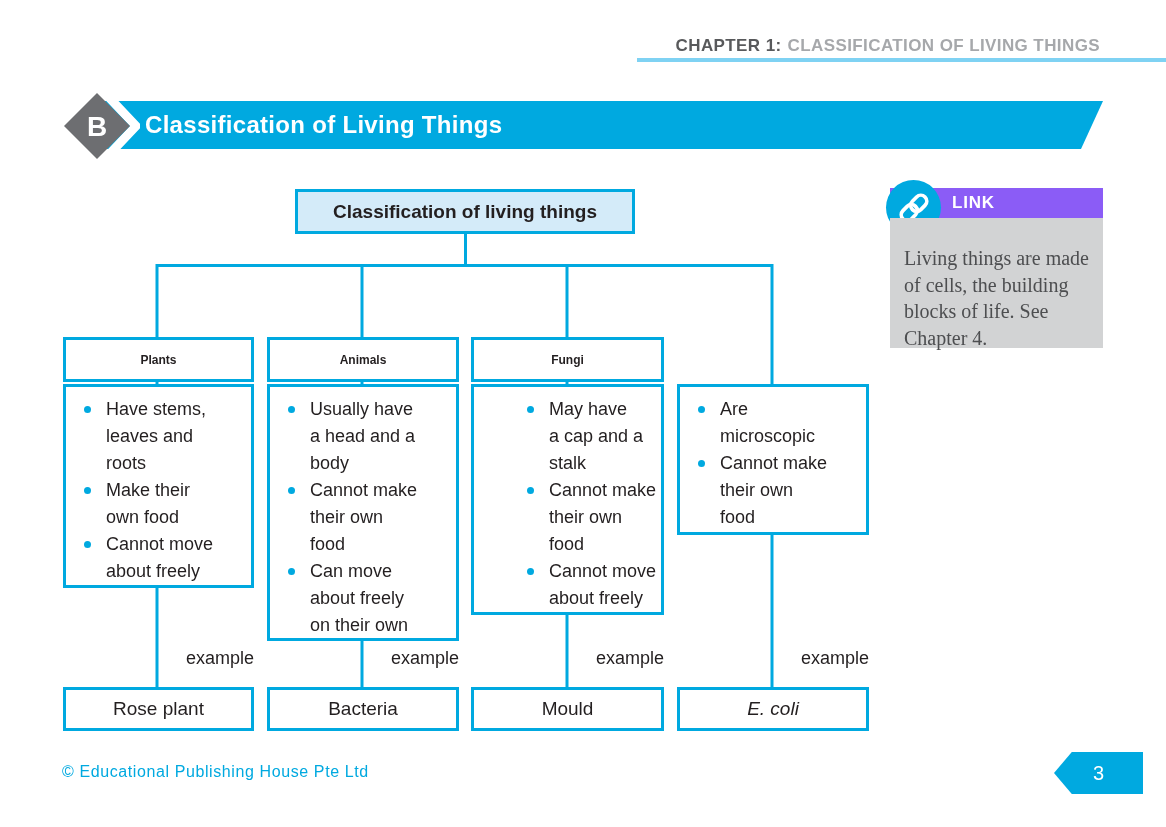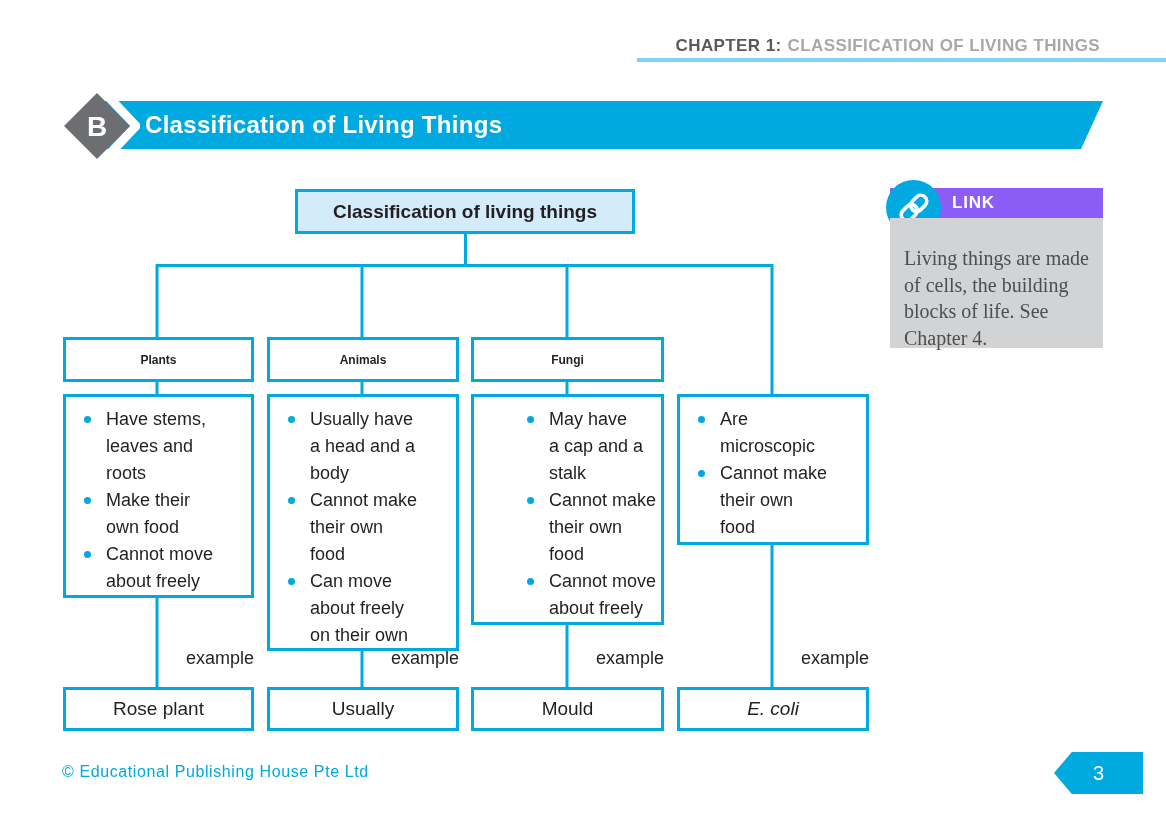--- a/index.html
+++ b/index.html
@@ -30,21 +30,21 @@
              box-sizing:border-box;padding:27px 12px 0 14px;font-family:"Liberation Serif",serif;
              font-size:20px;line-height:26.5px;color:#4d4e50;}
 
   
   .lines-svg{position:absolute;left:0;top:0;pointer-events:none;}
   .fc-box{position:absolute;box-sizing:border-box;border:3px solid #00a9e0;background:#fff;
           display:flex;align-items:center;justify-content:center;}
   .root-box{left:295px;top:189px;width:340px;height:45px;background:#d4ebf9;
             font-size:19px;font-weight:bold;}
   .cat-box{top:301px;height:45px;font-size:12px;font-weight:bold;margin-top:36px;}
-  .desc-box{top:394px;display:block;}
+  .desc-box{top:384px;display:block;}
   .desc-list{list-style:none;margin:0;padding:9px 4px 0 40px;}
   .desc-list li{position:relative;white-space:pre-line;font-size:18px;line-height:27px;}
   .desc-list li::before{content:"";position:absolute;left:-22px;top:10px;width:7px;height:7px;
                         border-radius:50%;background:#00a9e0;}
   .example-label{position:absolute;top:648px;height:26px;font-size:18px;text-align:right;}
   .ex-box{top:687px;height:44px;font-size:19px;}
   .col1{left:63px;width:191px;}  .col2{left:267px;width:192px;}
   .col3{left:471px;width:193px;} .col4{left:677px;width:192px;}
   .italic{font-style:italic;}
 
@@ -147,21 +147,21 @@
 food</li>
     </ul>
   </div>
 
   <div class="example-label col1">example</div>
   <div class="example-label col2">example</div>
   <div class="example-label col3">example</div>
   <div class="example-label col4">example</div>
 
   <div class="fc-box ex-box col1">Rose plant</div>
-  <div class="fc-box ex-box col2">Usually</div>
+  <div class="fc-box ex-box col2">Bacteria</div>
   <div class="fc-box ex-box col4 italic">E. coli</div>
   <div class="fc-box ex-box col3">Mould</div>
 
   <div class="copyright">© Educational Publishing House Pte Ltd</div>
   <div class="page-tag">
     <span>3</span>
   </div>
 
 </div>
 

